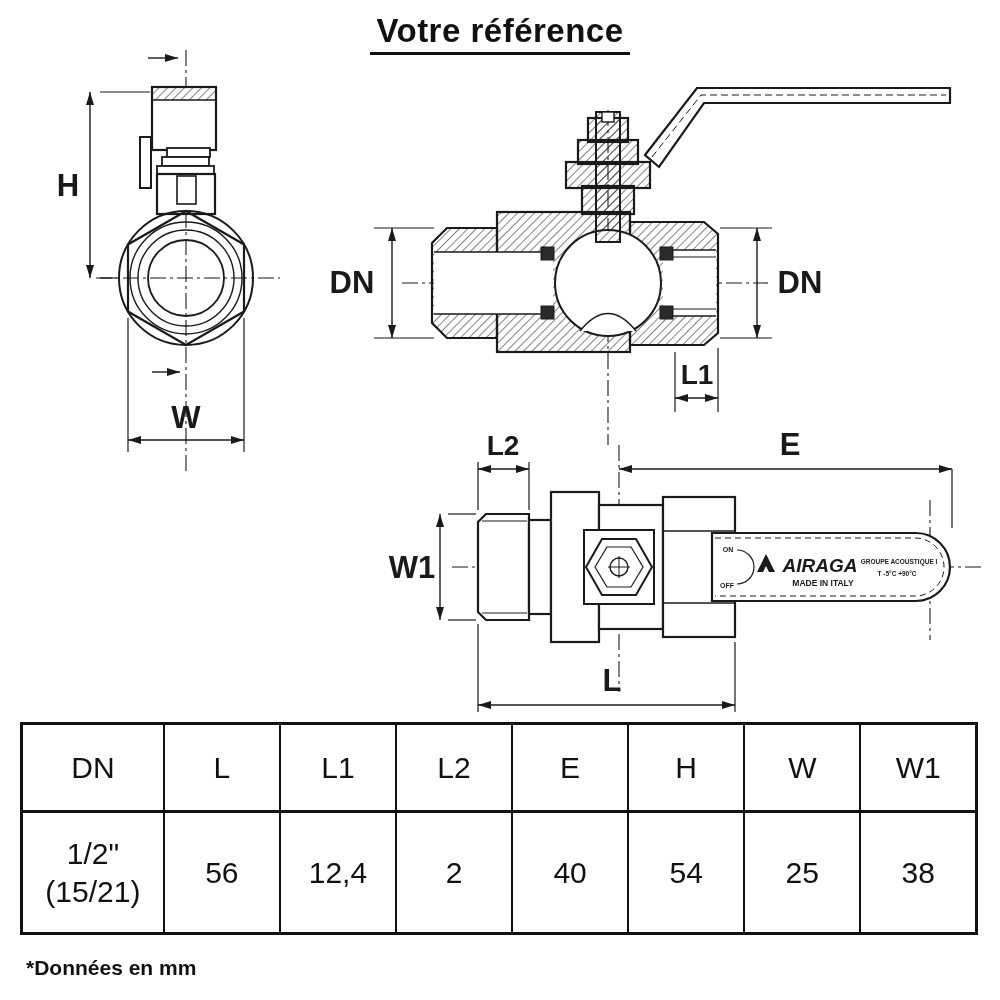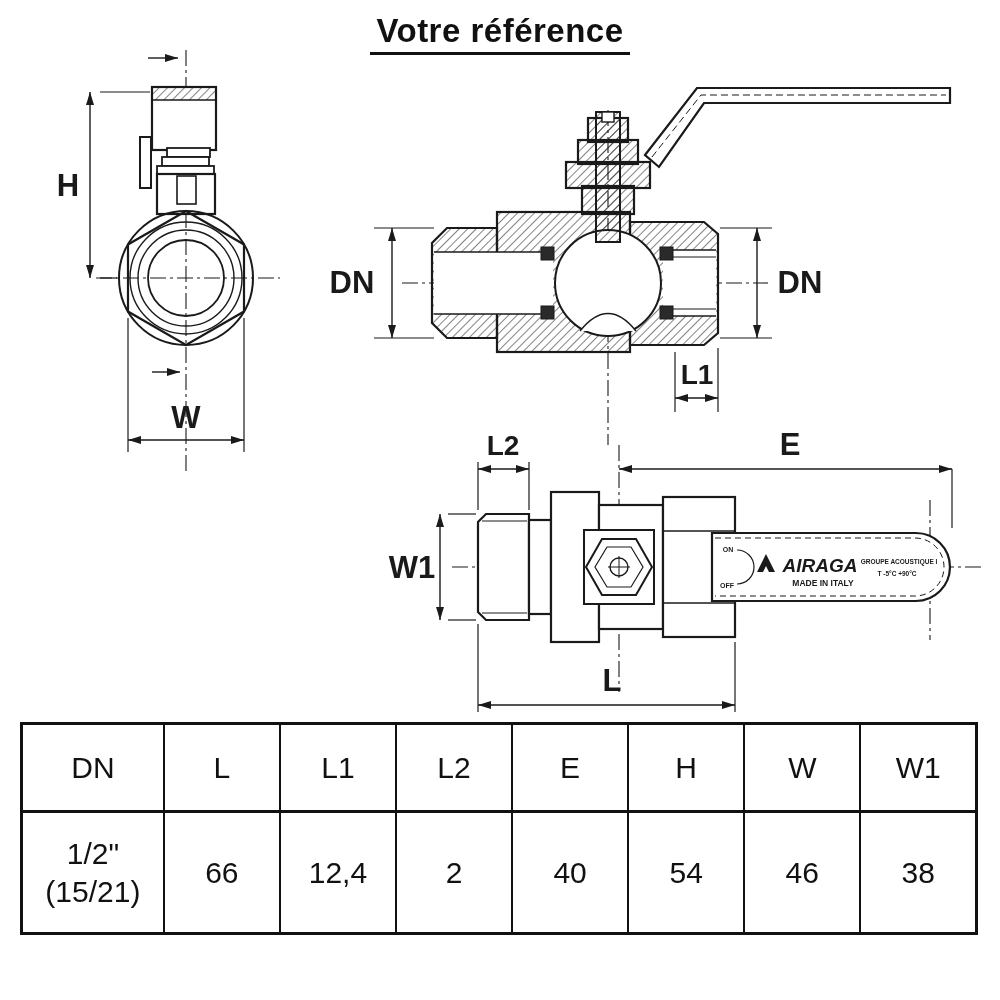--- a/index.html
+++ b/index.html
@@ -208,24 +208,25 @@
         <th>W</th>
         <th>W1</th>
       </tr>
     </thead>
     <tbody>
       <tr>
         <td>
           <div>1/2"</div>
           <div>(15/21)</div>
         </td>
-        <td>66</td>
+        <td>56</td>
         <td>12,4</td>
         <td>2</td>
         <td>40</td>
         <td>54</td>
-        <td>46</td>
+        <td>25</td>
         <td>38</td>
       </tr>
     </tbody>
   </table>
 
+  <div id="footnote">*Données en mm</div>
 </div>
 
 </body></html>

